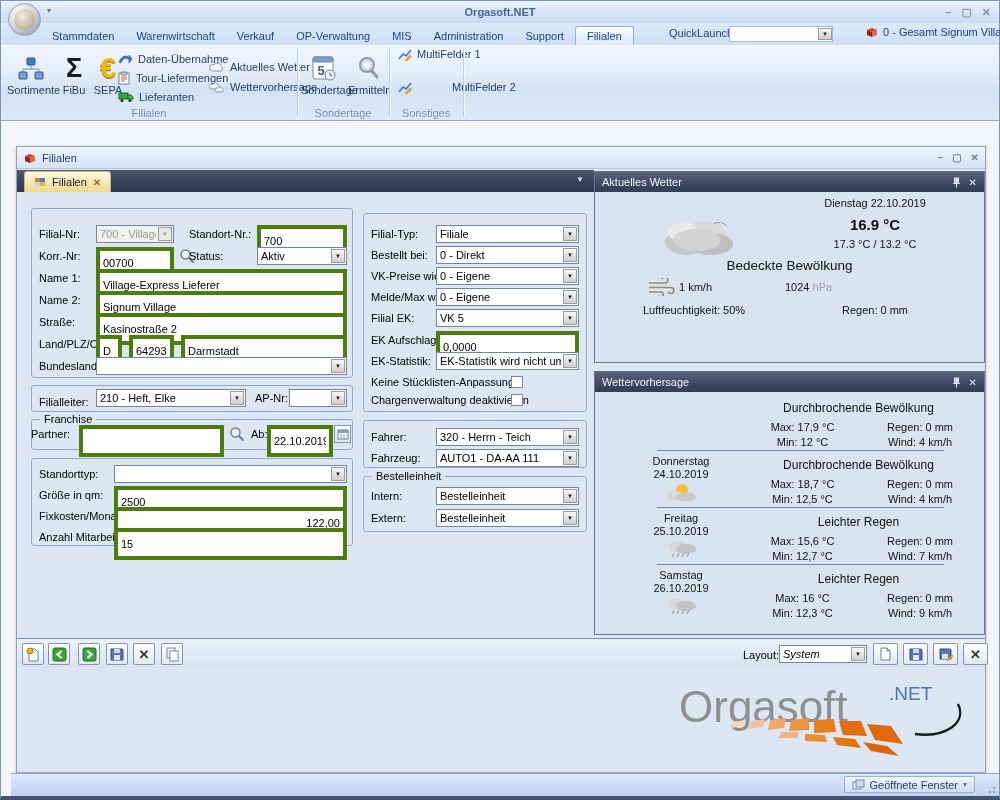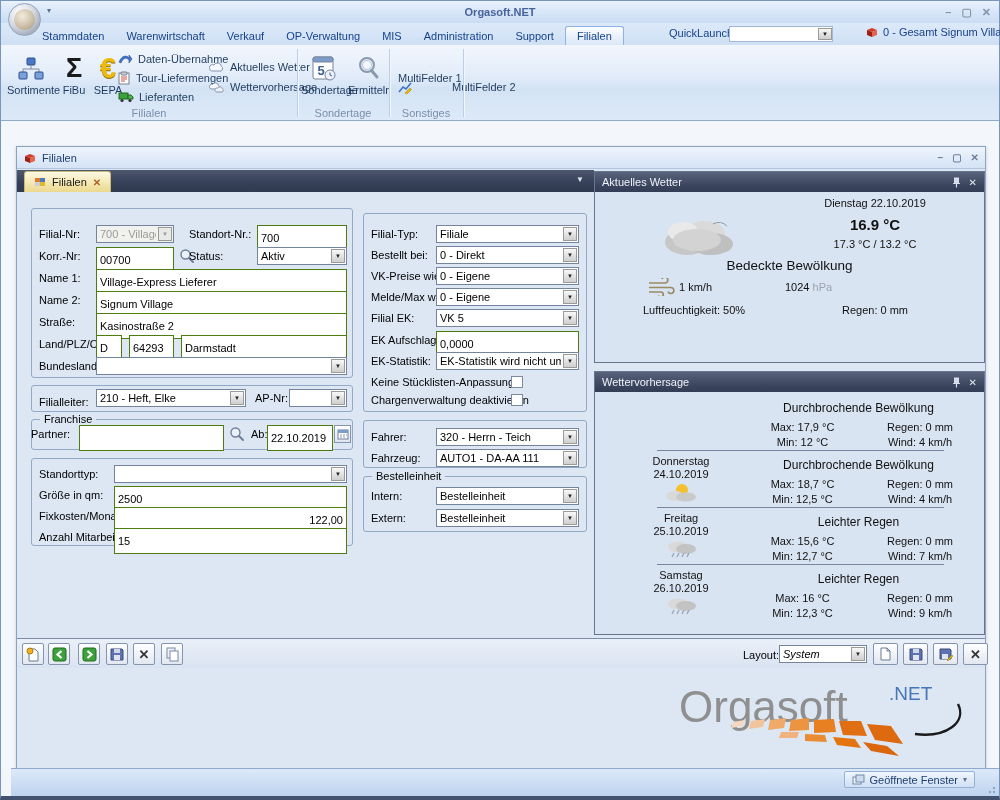--- a/index.html
+++ b/index.html
@@ -14,21 +14,21 @@
     color:#8595ac; font-size:11px; font-weight:bold; }
   .orb { position:absolute; left:7px; top:2px; width:33px; height:33px; border-radius:50%;
     background:radial-gradient(circle at 35% 28%, #ffffff, #d6dbe2 45%, #a7b0bd 75%, #8d98a8); 
     border:1px solid #93a3ba; z-index:20; }
   .orb-inner { position:absolute; left:5px; top:5px; width:21px; height:21px; border-radius:50%;
     background:radial-gradient(circle at 40% 35%, #f3e9d8, #c8b79a 60%, #9d8a6b); opacity:.85; }
   .qat-caret { position:absolute; left:46px; top:5px; font-size:8px; color:#5a718f; }
 
   
   .tabrow { position:absolute; top:22px; left:0; right:0; height:22px;
-    background:linear-gradient(#dcE9f9,#cfe0f4); display:flex; align-items:flex-end; padding-left:30px; }
+    background:linear-gradient(#dcE9f9,#cfe0f4); display:flex; align-items:flex-end; padding-left:40px; }
   .rtab { font-size:11px; color:#15428b; padding:4px 11px 3px 11px; white-space:nowrap; }
   .rtab.active { background:linear-gradient(#fdfeff,#e7effb 60%,#dce8f8); border:1px solid #8db2e3; border-bottom:none;
     border-radius:3px 3px 0 0; padding-top:3px; }
   .ql-label { position:absolute; left:668px; top:4px; font-size:11px; color:#15428b; }
   .ql-combo { position:absolute; left:728px; top:3px; width:104px; height:16px; background:#fff;
     border:1px solid #a3b8d4; }
   .ql-combo .cbtn { right:0; }
   .mandant { position:absolute; left:864px; top:3px; display:flex; align-items:center; gap:5px; }
   .mandant-text { font-size:11px; color:#15428b; white-space:nowrap; }
 
@@ -64,21 +64,21 @@
     background:linear-gradient(#fdf8e3,#f3e6ae 60%,#ecd98e); border:1px solid #c9b979; border-bottom:none;
     border-radius:3px 3px 0 0; display:flex; align-items:center; gap:6px; padding:0 9px; font-size:11px; color:#1a1a1a; }
   .tab-close { color:#b0601c; font-weight:bold; font-size:10px; }
   .strip-caret { position:absolute; right:10px; top:5px; color:#dfe5ef; font-size:8px; }
 
   
   .form-area { position:absolute; left:0; top:22px; width:577px; height:446px; background:#dde7f3; }
   .gbox { position:absolute; border:1px solid #93a9c8; border-radius:3px; }
   .gbox .legend { position:absolute; top:-7px; left:8px; background:#dde7f3; padding:0 4px; font-size:11px; color:#000; }
   .flabel { position:absolute; font-size:11px; color:#000; white-space:nowrap; line-height:18px; }
-  .finput { position:absolute; height:18px; border:1px solid #4d7c0f; background:#fff; font-size:11px;
+  .finput { position:absolute; height:18px; border:4px solid #4d7c0f; background:#fff; font-size:11px;
     padding:12px 3px; color:#000; }
   .finput.right { text-align:right; }
   .fcombo { position:absolute; height:18px; border:1px solid #73859d; background:#fff; }
   .fcombo .cval { position:absolute; left:3px; right:17px; top:1px; font-size:11px; line-height:15px;
     white-space:nowrap; overflow:hidden; color:#000; }
   .cbtn { position:absolute; right:1px; top:1px; bottom:1px; width:14px;
     background:linear-gradient(#f8f8f8,#dfdfdf 60%,#cfcfcf); border:1px solid #9a9a9a;
     display:flex; align-items:center; justify-content:center; font-size:6px; color:#222; }
   .fcombo.disabled { background:#f1f1ee; }
   .fcombo.disabled .cval { color:#9a9a9a; }
@@ -120,21 +120,21 @@
     background:linear-gradient(#ffffff,#e2e8f0); display:flex; align-items:center; justify-content:center; }
   .tbtn .x { font-size:13px; font-weight:bold; color:#333; line-height:13px; }
   .layout-label { position:absolute; left:726px; top:10px; font-size:11px; color:#000; }
   .layout-combo { left:762px; top:6px; width:88px; }
   .layout-combo .cval { font-style:italic; }
 
   
   .logo { position:absolute; right:14px; bottom:6px; width:300px; height:92px; }
 
   
-  .statusbar { position:absolute; bottom:0; left:10px; right:0; height:28px;
+  .statusbar { position:absolute; bottom:0; left:10px; right:0; height:23px;
     background:linear-gradient(#dcE9fa,#bed3ee); border-top:1px solid #8fa9cc;margin-top:9px; }
   .ow-btn { position:absolute; right:24px; top:2px; height:17px; padding:0 7px; display:flex; align-items:center; gap:5px;
     font-size:11px; color:#1e3f70; border:1px solid #97b1d6; border-radius:2px;
     background:linear-gradient(#f0f6fd,#cfe0f4); }
   .ow-caret { font-size:8px; color:#5a718f; }
   .grip { position:absolute; right:4px; bottom:3px; width:12px; height:12px; }
   .grip i { position:absolute; width:2px; height:2px; background:#8fa3bf; }
 </style>
 </head>
 <body>
@@ -262,21 +262,21 @@
           <circle cx="11" cy="9" r="7" fill="#dfeaf5" stroke="#8b99ad" stroke-width="2"></circle>
           <circle cx="11" cy="9" r="4.5" fill="#f2f7fc" stroke="#b9c6d6"></circle>
           <path d="M15.5 14.5 L21 21" stroke="#8b99ad" stroke-width="3" stroke-linecap="round"></path>
         </svg>
       </div>
       <div class="blabel">Ermitteln</div>
     </div>
     <div class="glabel" style="left:296px; width:92px;">Sondertage</div>
     <div class="gsep" style="left:388px;"></div>
 
-    <div class="smallbtn" style="left:397px; top:21px;flex-direction:column;">
+    <div class="smallbtn" style="left:397px; top:0;">
       <svg width="14" height="13" viewBox="0 0 14 13">
         <path d="M1 11 L5 6 L8 8 L13 2" stroke="#3f74c8" stroke-width="1.6" fill="none"></path>
         <path d="M7 12 L12 7 L13.5 8.5 L8.5 13.5 Z" fill="#e8b90c" stroke="#9a7a05" stroke-width=".5"></path>
       </svg>
       <span>MultiFelder 1</span>
     </div>
     <div class="smallbtn" style="left:397px; top:33px;gap:40px;">
       <svg width="14" height="13" viewBox="0 0 14 13">
         <path d="M1 11 L5 6 L8 8 L13 2" stroke="#3f74c8" stroke-width="1.6" fill="none"></path>
         <path d="M7 12 L12 7 L13.5 8.5 L8.5 13.5 Z" fill="#e8b90c" stroke="#9a7a05" stroke-width=".5"></path>

